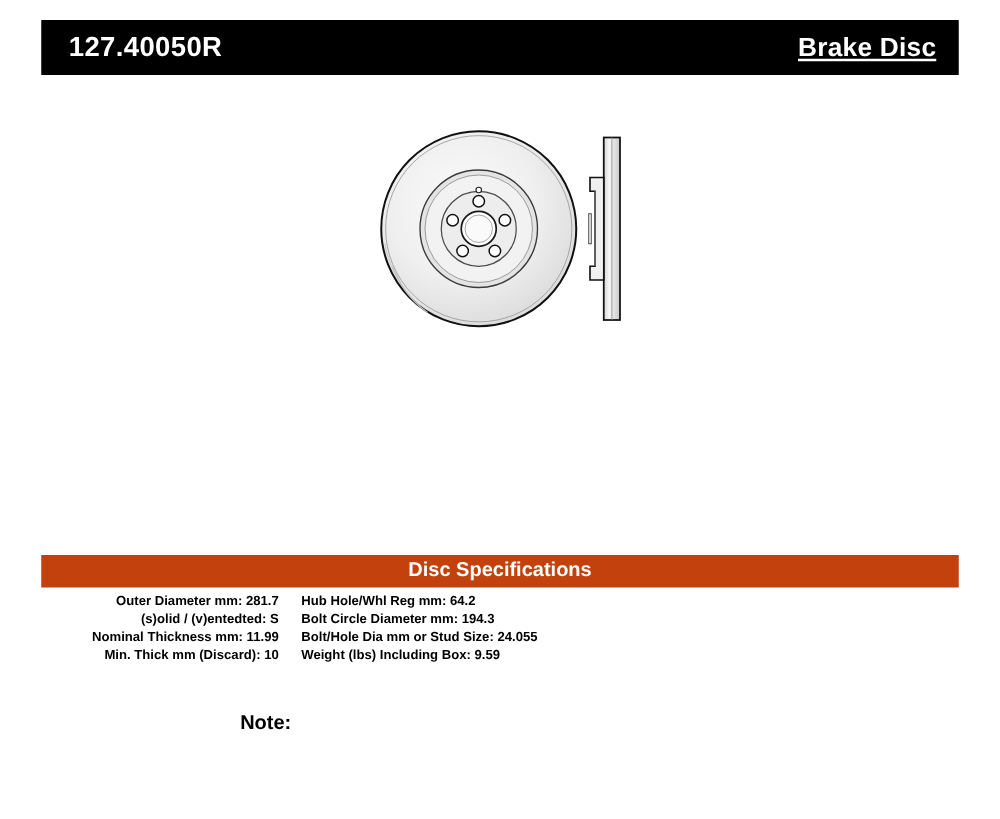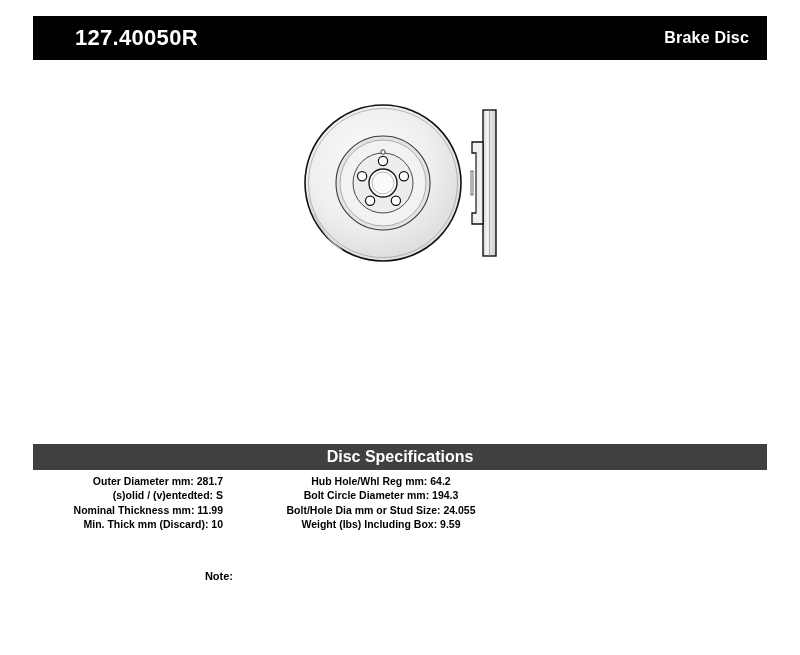--- a/index.html
+++ b/index.html
@@ -29,46 +29,46 @@
     align-items: center;
     justify-content: space-between;
     box-sizing: border-box;
     padding: 0 18px 0 22px;
   }
   .part-number {
     font-size: 22px;
     font-weight: bold;
     letter-spacing: 0.3px;
     line-height: 1;
-    margin-left: 20px;
   }
   .product-type {
-    font-size: 16px;
+    font-size: 21px;
     font-weight: bold;
     letter-spacing: 0.2px;
     line-height: 1;
+    text-decoration: underline;
   }
 
   
   .product-image {
     position: absolute;
     left: 290px;
     top: 95px;
     width: 240px;
     height: 185px;
   }
 
   
   .spec-bar {
     position: absolute;
     left: 33px;
     top: 444px;
     width: 734px;
     height: 26px;
-    background: #404040;
+    background: #c2410c;
     color: #ffffff;
     display: flex;
     align-items: center;
     justify-content: center;
   }
   .spec-bar-title {
     font-size: 16px;
     font-weight: bold;
     line-height: 1;
   }
@@ -85,40 +85,40 @@
     font-size: 10.5px;
     font-weight: bold;
     line-height: 14.3px;
   }
   .spec-col.left {
     width: 190px;
     text-align: right;
   }
   .spec-col.middle {
     width: 280px;
-    text-align: center;
+    text-align: left;
     padding-left: 18px;
   }
   .spec-col.right {
     width: 240px;
     text-align: right;
     padding-right: 10px;
   }
   .spec-line {
     white-space: nowrap;
   }
 
   
   .note {
     position: absolute;
     left: 33px;
     top: 570px;
     width: 200px;
     text-align: right;
-    font-size: 11px;
+    font-size: 16px;
     font-weight: bold;
   }
 </style>
 </head>
 <body>
 
 <div class="header-bar">
   <div class="part-number">127.40050R</div>
   <div class="product-type">Brake Disc</div>
 </div>

